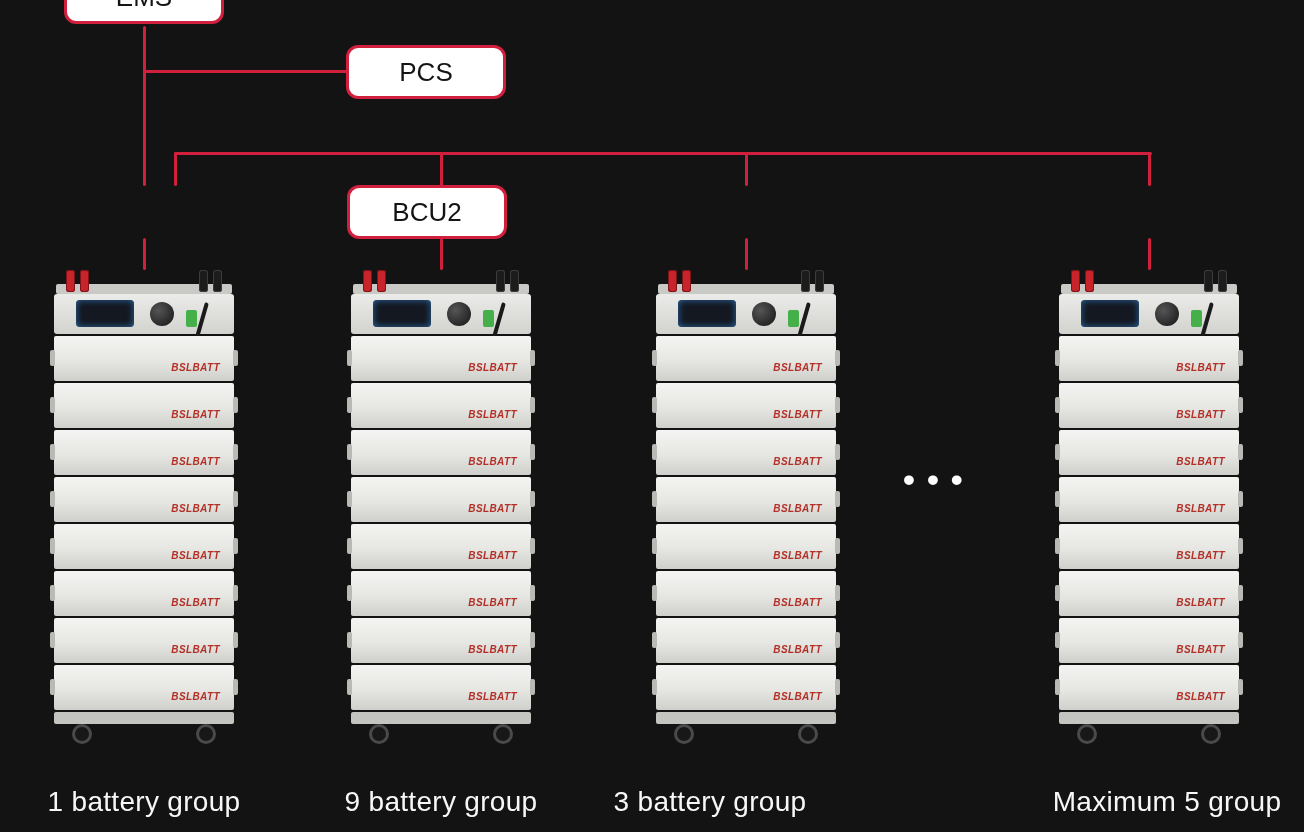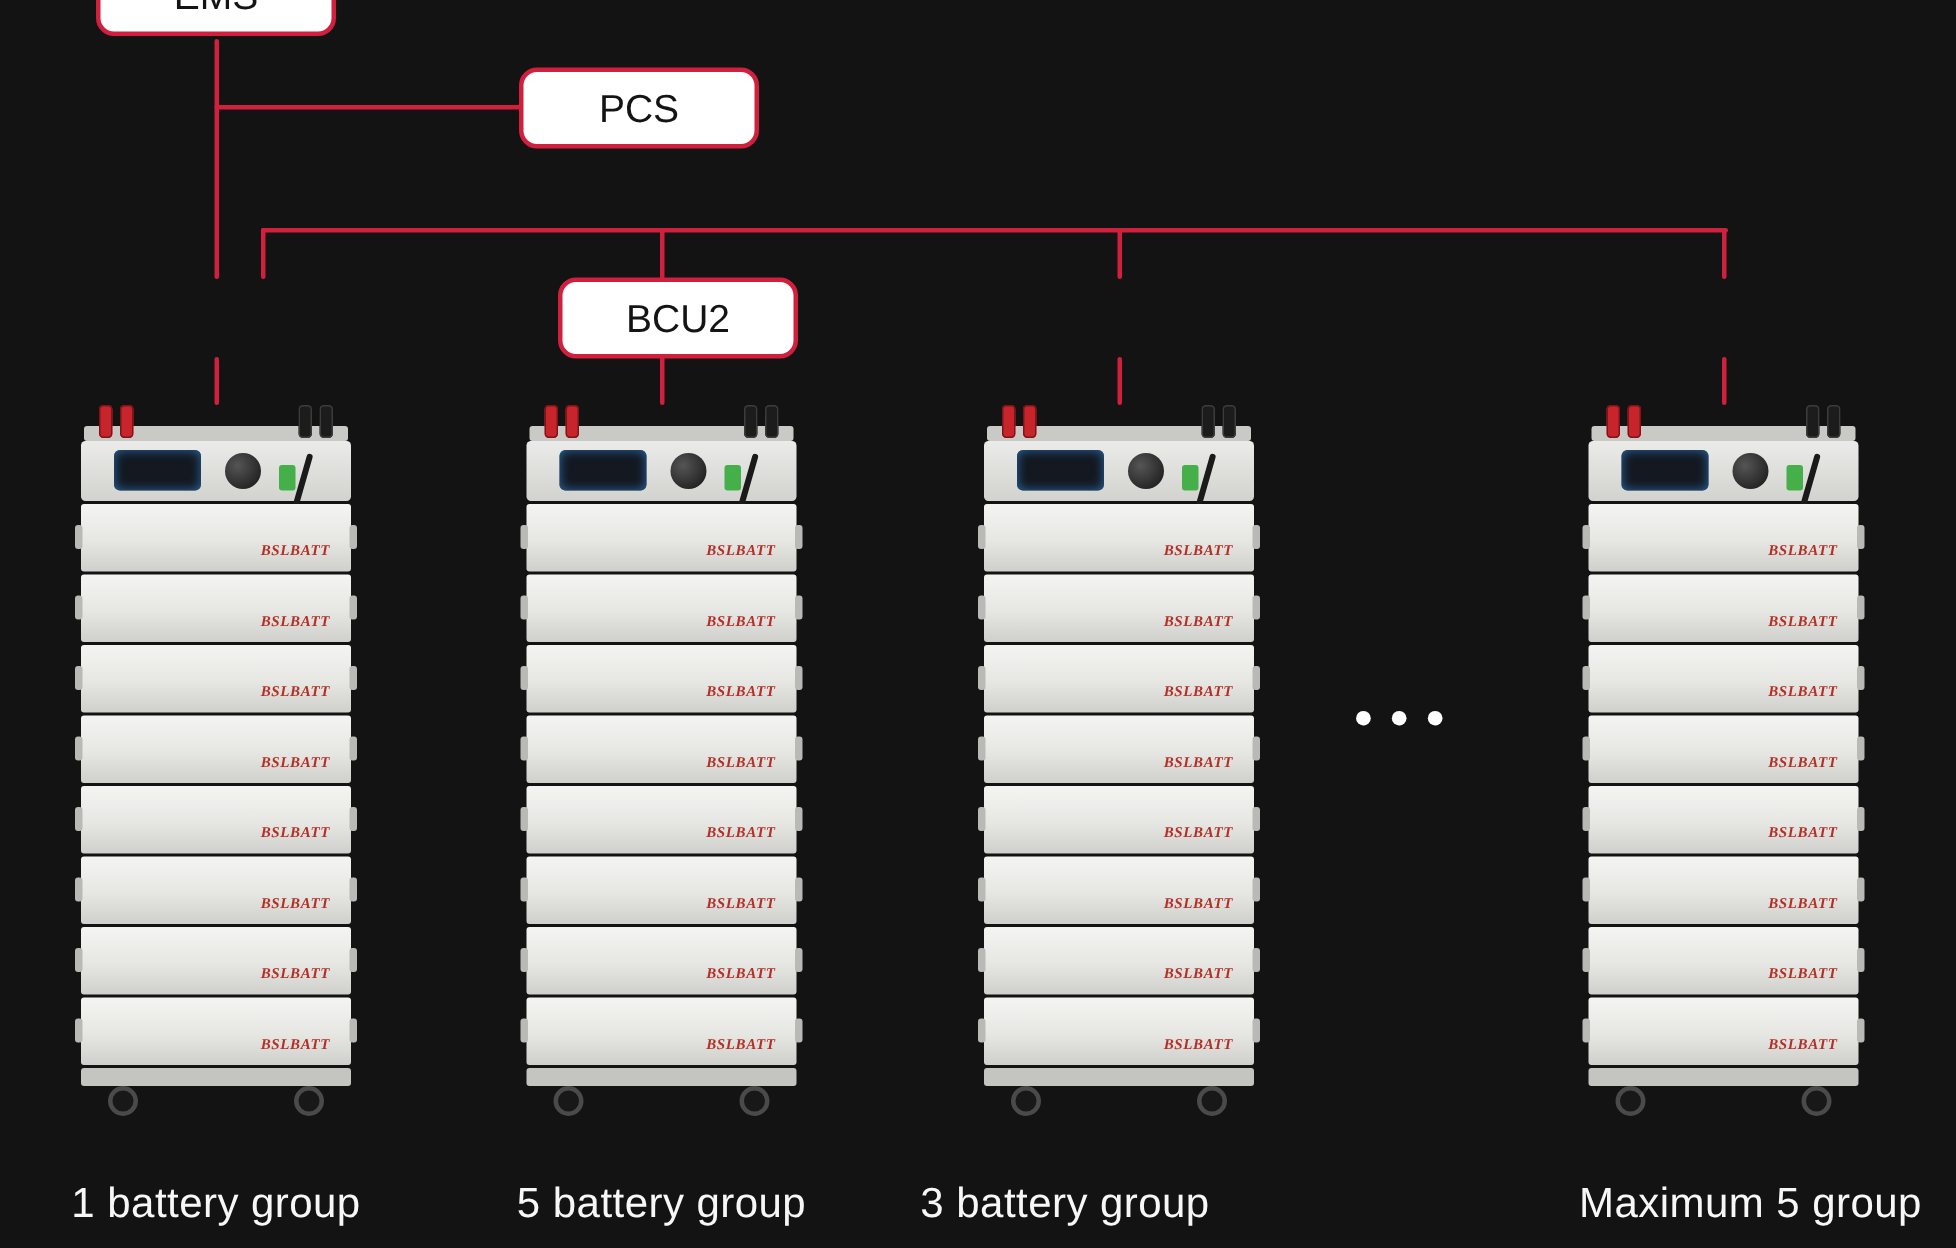--- a/index.html
+++ b/index.html
@@ -39,21 +39,21 @@
             box-shadow:inset 0 0 7px #2a6ca8; }
   .knob { position:absolute; left:96px; top:8px; width:24px; height:24px;
           border-radius:50%;
           background:radial-gradient(circle at 35% 35%, #555555, #141414); }
   .plug-green { position:absolute; left:132px; top:16px; width:11px; height:17px;
                 background:#45b04a; border-radius:2px; }
   .cable { position:absolute; left:146px; top:8px; width:4px; height:36px;
            background:#1a1a1a; border-radius:2px; transform:rotate(16deg); }
   .module-stack { margin-top:2px; }
   .module { position:relative; height:45px; margin-bottom:2px; border-radius:2px;
-            background:linear-gradient(#f4f4f2 0%, #e6e6e3 55%, #cfcfcb 100%);font-family:Liberation Serif, serif; }
+            background:linear-gradient(#f4f4f2 0%, #e6e6e3 55%, #cfcfcb 100%); }
   .module::before, .module::after { content:""; position:absolute; top:14px;
             width:5px; height:16px; background:#b9b9b5; border-radius:2px; }
   .module::before { left:-4px; }
   .module::after { right:-4px; }
   .brand { position:absolute; right:14px; bottom:8px; font-size:10px;
            font-weight:bold; font-style:italic; color:#b43027;
            letter-spacing:0.4px; }
   .base { height:12px; margin-top:1px; background:#c4c4c0; border-radius:2px; }
   .wheel-row { position:relative; height:22px; }
   .caster { position:absolute; top:0; width:20px; height:20px; border-radius:50%;
@@ -75,21 +75,21 @@
   <div class="line" style="left:440px;top:238px;width:3px;height:32px"></div>
   <div class="line" style="left:745px;top:238px;width:3px;height:32px"></div>
   <div class="line" style="left:1148px;top:238px;width:3px;height:32px"></div>
 
   <div class="node" style="left:64px;top:-30px">
     <span>EMS</span>
   </div>
   <div class="node" style="left:346px;top:45px">
     <span>PCS</span>
   </div>
-  <div class="node" style="left:372px;top:185px">
+  <div class="node" style="left:347px;top:185px">
     <span>BCU2</span>
   </div>
 
   <div id="towers-layer">
       <div class="tower" style="left: 54px;">
     <div class="top-rail">
       <div class="rail-bar"></div>
       <div class="post red" style="left:12px"></div>
       <div class="post red" style="left:26px"></div>
       <div class="post black" style="right:26px"></div>
@@ -269,17 +269,17 @@
     <div class="wheel-row">
       <div class="caster" style="left:18px"></div>
       <div class="caster" style="right:18px"></div>
     </div>
   </div>
     </div>
 
   <div class="ellipsis" style="left:903px;top:460px">•••</div>
 
   <div class="caption" style="left:-6px">1 battery group</div>
-  <div class="caption" style="left:291px">5 battery group</div>
+  <div class="caption" style="left:291px">9 battery group</div>
   <div class="caption" style="left:560px">3 battery group</div>
   <div class="caption" style="left:1017px">Maximum 5 group</div>
 
 </div>
 
 </body></html>

